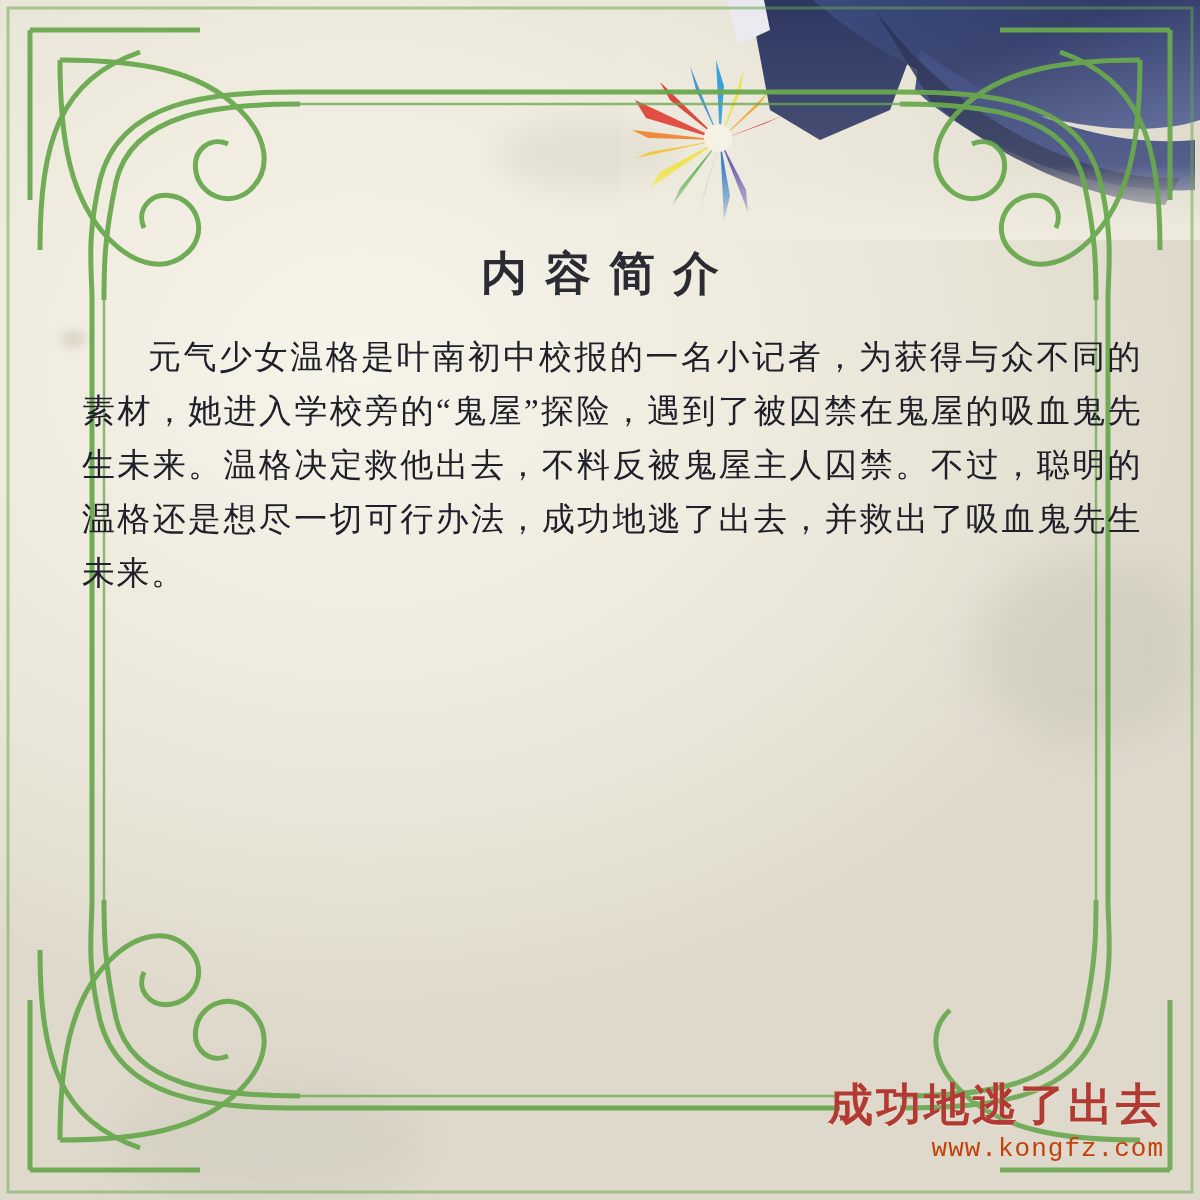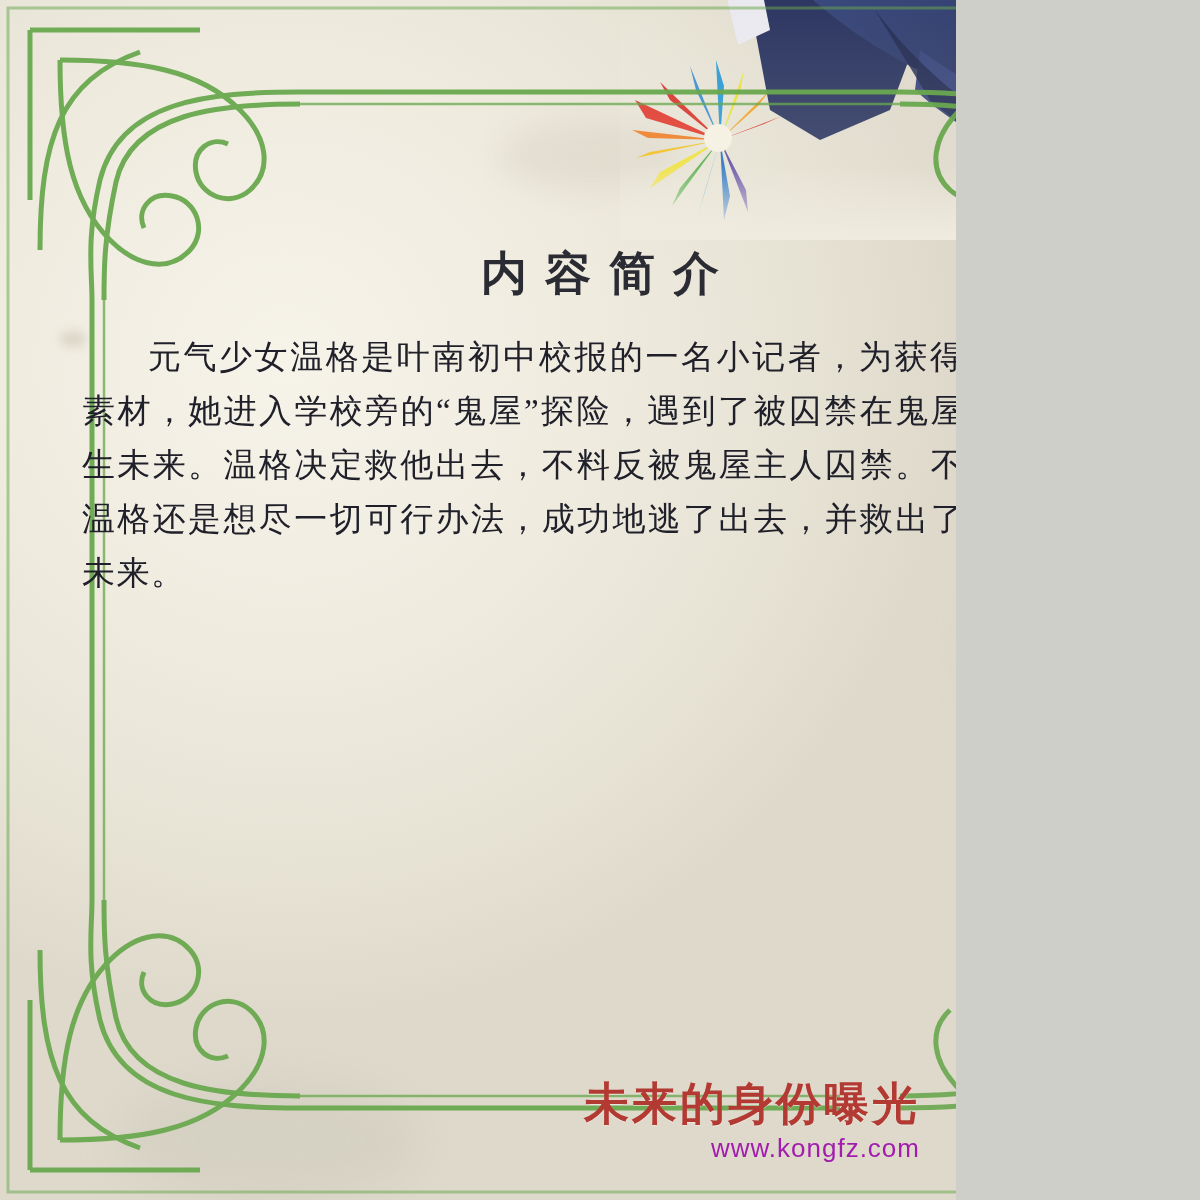--- a/index.html
+++ b/index.html
@@ -2,21 +2,21 @@
 <html><head>
 <meta charset="utf-8">
 <style>
   html, body {
     margin: 0;
     padding: 0;
     background: #cfcfc9;
   }
   #page {
     position: relative;
-    width: 956px;
+    width: 1200px;
     height: 1200px;
     overflow: hidden;
     background: #efece2;
     font-family: "Liberation Serif", serif;
   }
 
   
   .paper-base {
     position: absolute;
     inset: 0;
@@ -88,23 +88,23 @@
   .watermark .wm-main {
     font-family: "Liberation Serif", serif;
     font-size: 45px;
     font-weight: bold;
     color: #b33a32;
     letter-spacing: 3px;
     line-height: 1.15;
     text-shadow: 0 1px 0 rgba(255,255,255,0.4);
   }
   .watermark .wm-url {
-    font-family: Liberation Sans, sans-serif;
+    font-family: Liberation Mono, monospace;
     font-size: 26px;
-    color: #a21caf;
+    color: #c2410c;
     letter-spacing: 1px;
     margin-top: 2px;
   }
 
   
   .blotch {
     position: absolute;
     border-radius: 50%;
     pointer-events: none;
   }
@@ -224,17 +224,17 @@
     </svg>
   </div>
 
   <div class="title">内容简介</div>
 
   <div class="body-text">
     <p>元气少女温格是叶南初中校报的一名小记者，为获得与众不同的素材，她进入学校旁的“鬼屋”探险，遇到了被囚禁在鬼屋的吸血鬼先生未来。温格决定救他出去，不料反被鬼屋主人囚禁。不过，聪明的温格还是想尽一切可行办法，成功地逃了出去，并救出了吸血鬼先生未来。</p>
   </div>
 
   <div class="watermark">
-    <div class="wm-main">未来的身份曝光</div>
+    <div class="wm-main">成功地逃了出去</div>
     <div class="wm-url">www.kongfz.com</div>
   </div>
 
 </div>
 
 </body></html>

